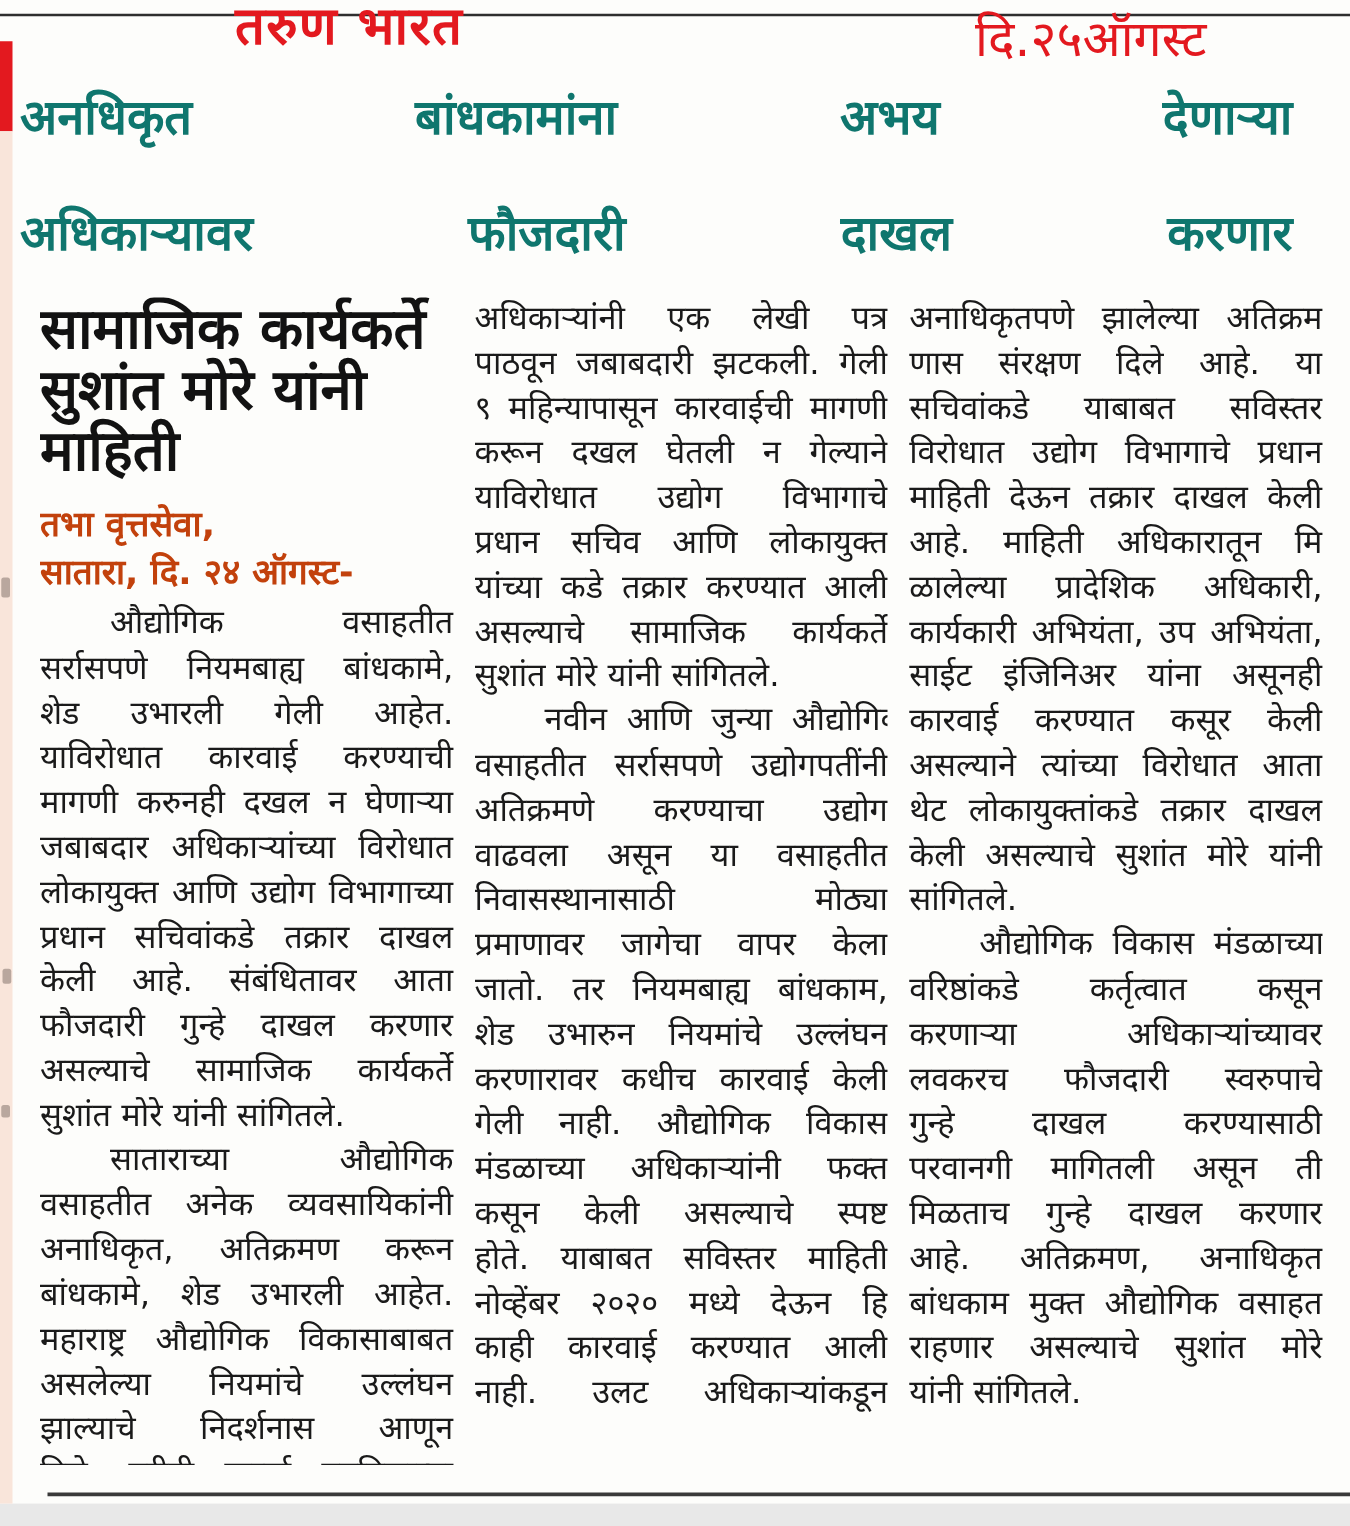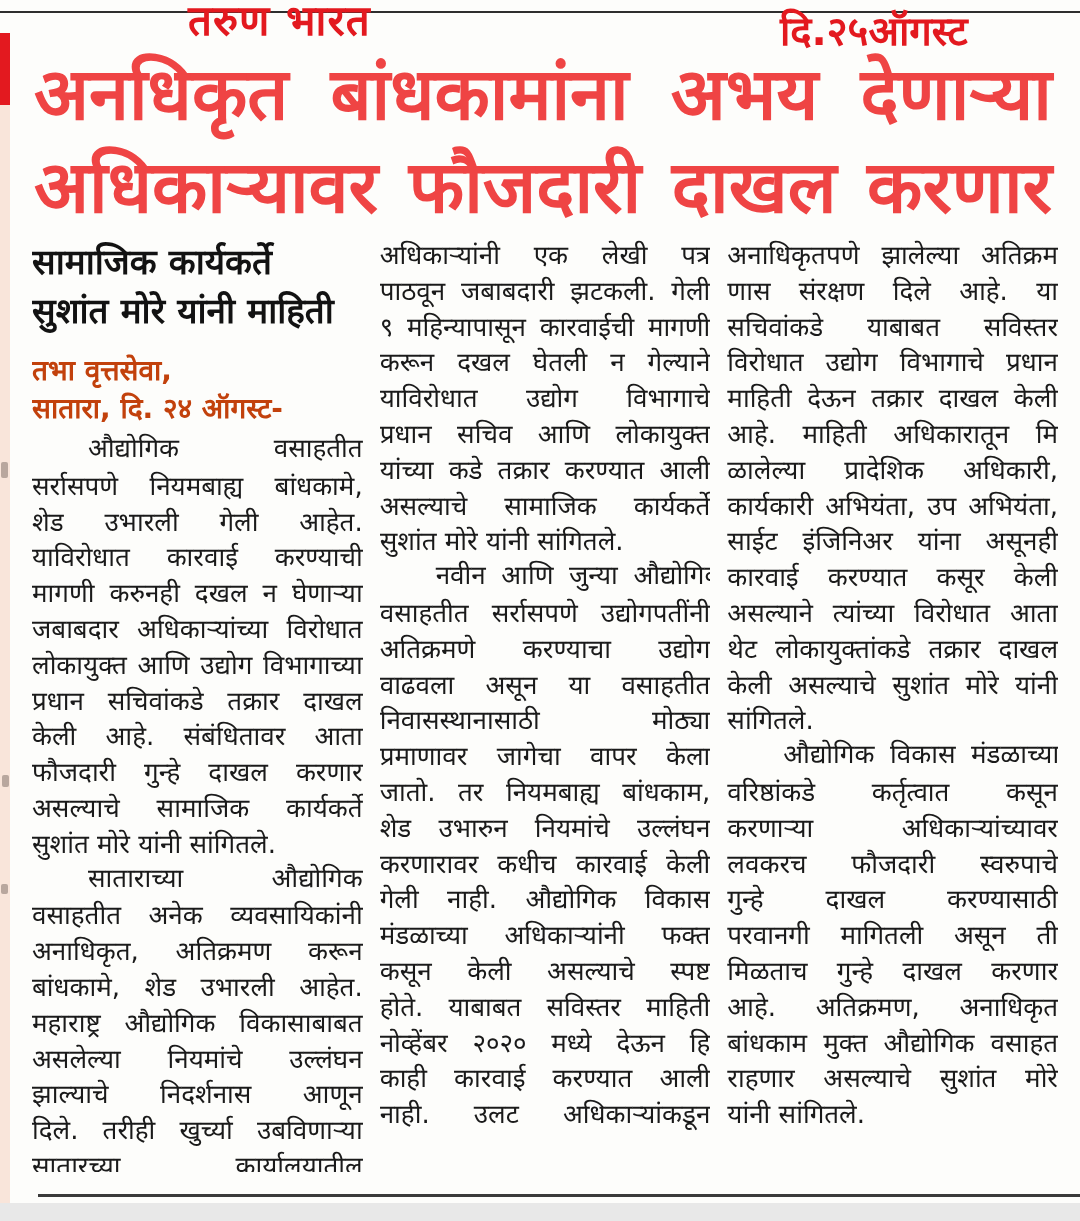--- a/index.html
+++ b/index.html
@@ -10,44 +10,44 @@
     color:var(--ink, #1a1a1a);
   }
   .top-rule { position:absolute; top:11px; left:0; width:1080px; height:2px; background:#2e2e2e; z-index:1; }
   .paper-name {
     position:absolute; top:-10px; left:188px; z-index:2;
     font-size:42px; font-weight:700; color:var(--accent-red, #e3191f);
     letter-spacing:1px; white-space:nowrap;
   }
   .edition-date {
     position:absolute; top:2px; left:780px; z-index:2;
-    font-size:40px; font-weight:700; color:var(--accent-red, #e3191f);
+    font-size:40px; font-weight:400; color:var(--accent-red, #e3191f);
     white-space:nowrap;
   }
   .red-bar { position:absolute; left:0; top:33px; width:10px; height:72px; background:var(--accent-red, #e3191f); z-index:3; }
   .edge-strip { position:absolute; left:0; top:105px; width:10px; height:1116px; background:var(--edge-strip, #f9e5da); z-index:3; }
   .edge-mark { position:absolute; width:7px; border-radius:2px; background:#b9a79e; z-index:4; }
   .edge-mark.m1 { left:1px; top:462px; height:16px; }
   .edge-mark.m2 { left:2px; top:775px; height:12px; }
   .edge-mark.m3 { left:1px; top:884px; height:10px; }
 
   .headline {
-    position:absolute; left:34px; top:48px; width:1018px; z-index:2;
-    font-size:72px; font-weight:800; line-height:93px;
-    color:#ef4444; letter-spacing:0px;
+    position:absolute; left:16px; top:48px; width:1018px; z-index:2;
+    font-size:39px; font-weight:800; line-height:93px;
+    color:#0f766e; letter-spacing:0px;
   }
   .headline .hl-line { text-align:justify; text-align-last:justify; white-space:normal; }
 
   .columns {
     position:absolute; left:32px; top:238px; width:1026px; height:934px;
     display:flex; gap:17px;
   }
   .col { width:331px; overflow:hidden; }
 
-  .subhead { font-size:35px; font-weight:700; line-height:49px; margin-bottom:16px; color:#121212; }
+  .subhead { font-size:45px; font-weight:700; line-height:49px; margin-bottom:16px; color:#121212; }
   .dateline { font-size:28px; font-weight:700; line-height:38px; color:#c2410c; }
   .dateline-block { margin-bottom:5px; }
 
   .body-lines .line {
     font-size:26px; line-height:35.8px;
     text-align:justify; text-align-last:justify;
     white-space:nowrap; overflow:hidden;
   }
   .body-lines .line.indent { padding-left:56px;font-family:Liberation Mono, monospace; }
   .body-lines .line.end { text-align-last:left; }

